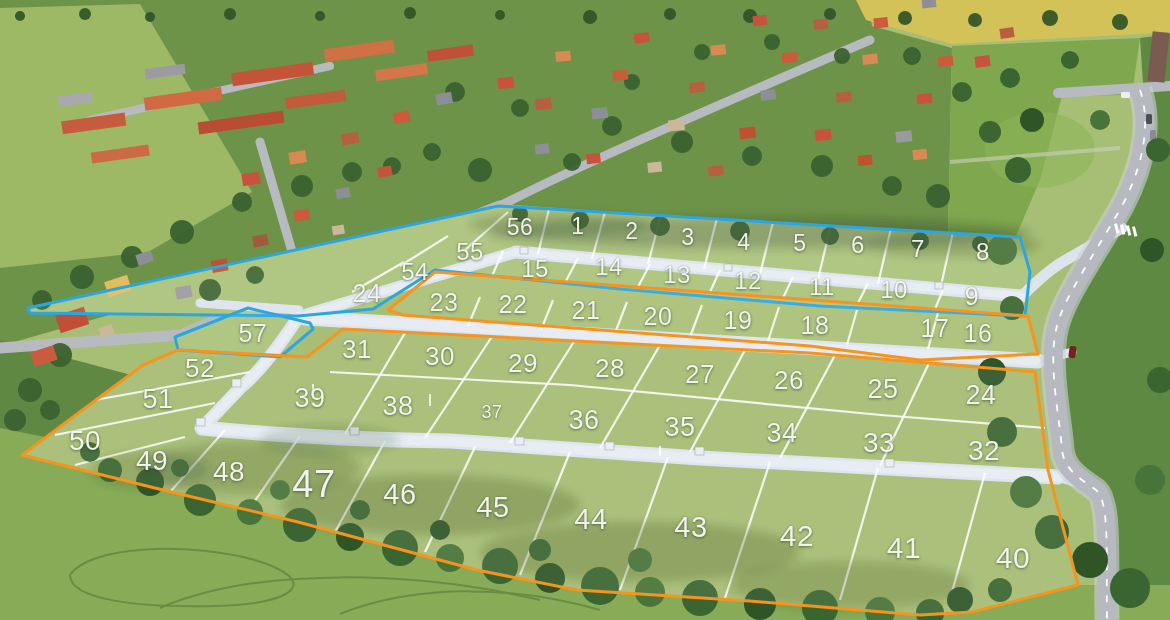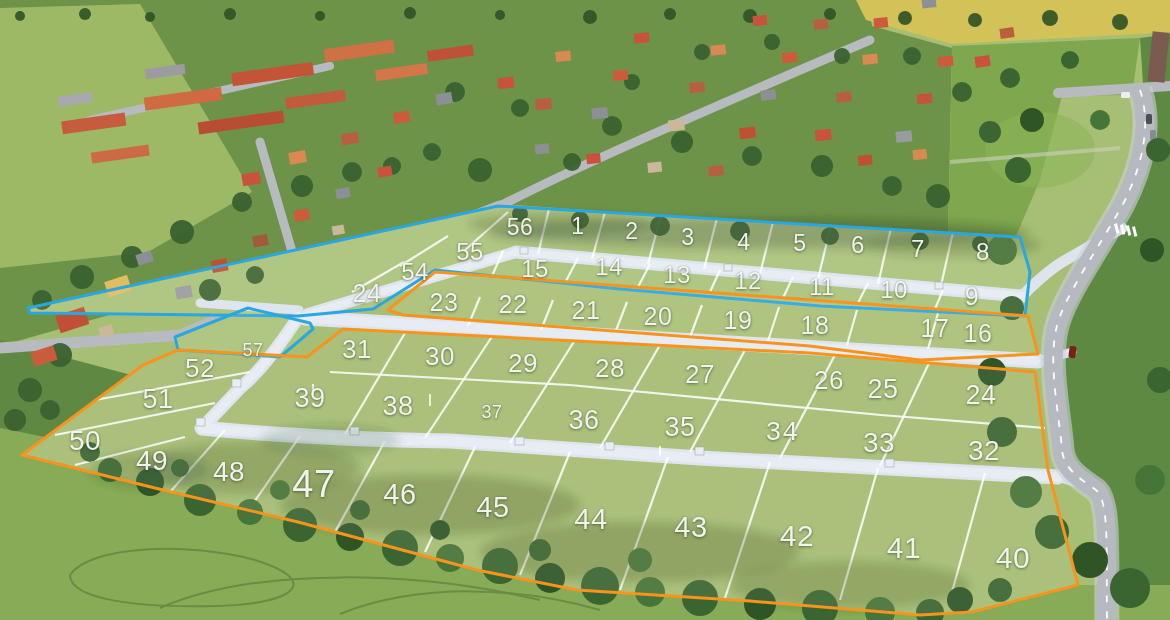--- a/index.html
+++ b/index.html
@@ -364,29 +364,29 @@
       <div class="plot-label" style="left: 978px; top: 333px; font-size: 25px;">16</div>
       <div class="plot-label" style="left: 910px; top: 328px; font-size: 25px; margin-left: 25px;">17</div>
       <div class="plot-label" style="left: 815px; top: 325px; font-size: 25px;">18</div>
       <div class="plot-label" style="left: 738px; top: 320px; font-size: 25px;">19</div>
       <div class="plot-label" style="left: 658px; top: 316px; font-size: 25px;">20</div>
       <div class="plot-label" style="left: 586px; top: 310px; font-size: 25px;">21</div>
       <div class="plot-label" style="left: 513px; top: 304px; font-size: 25px;">22</div>
       <div class="plot-label" style="left: 444px; top: 302px; font-size: 25px;">23</div>
       <div class="plot-label" style="left: 981px; top: 395px; font-size: 27px;">24</div>
       <div class="plot-label" style="left: 883px; top: 389px; font-size: 27px;">25</div>
-      <div class="plot-label" style="left: 789px; top: 380px; font-size: 26px; margin-left: 40px;">26</div>
+      <div class="plot-label" style="left: 789px; top: 380px; font-size: 26px;">26</div>
       <div class="plot-label" style="left: 700px; top: 374px; font-size: 26px;">27</div>
       <div class="plot-label" style="left: 610px; top: 368px; font-size: 26px;">28</div>
       <div class="plot-label" style="left: 523px; top: 363px; font-size: 26px;">29</div>
       <div class="plot-label" style="left: 440px; top: 356px; font-size: 26px;">30</div>
       <div class="plot-label" style="left: 357px; top: 349px; font-size: 26px;">31</div>
       <div class="plot-label" style="left: 984px; top: 451px; font-size: 28px;">32</div>
       <div class="plot-label" style="left: 879px; top: 443px; font-size: 28px; text-align: right;">33</div>
-      <div class="plot-label" style="left: 782px; top: 433px; font-size: 27px; font-family: Liberation Mono, monospace;">34</div>
+      <div class="plot-label" style="left: 782px; top: 433px; font-size: 27px;">34</div>
       <div class="plot-label" style="left: 680px; top: 427px; font-size: 27px;">35</div>
       <div class="plot-label" style="left: 584px; top: 420px; font-size: 27px;">36</div>
       <div class="plot-label" style="left: 492px; top: 412px; font-size: 18px;">37</div>
       <div class="plot-label" style="left: 398px; top: 406px; font-size: 27px;">38</div>
       <div class="plot-label" style="left: 310px; top: 398px; font-size: 27px;">39</div>
       <div class="plot-label" style="left: 1013px; top: 558px; font-size: 30px;">40</div>
       <div class="plot-label" style="left: 904px; top: 548px; font-size: 30px;">41</div>
       <div class="plot-label" style="left: 797px; top: 536px; font-size: 30px;">42</div>
       <div class="plot-label" style="left: 691px; top: 527px; font-size: 29px;">43</div>
       <div class="plot-label" style="left: 591px; top: 519px; font-size: 29px;">44</div>
@@ -395,15 +395,15 @@
       <div class="plot-label" style="left: 314px; top: 484px; font-size: 38px;">47</div>
       <div class="plot-label" style="left: 229px; top: 472px; font-size: 28px;">48</div>
       <div class="plot-label" style="left: 152px; top: 461px; font-size: 28px;">49</div>
       <div class="plot-label" style="left: 85px; top: 441px; font-size: 28px;">50</div>
       <div class="plot-label" style="left: 158px; top: 399px; font-size: 27px;">51</div>
       <div class="plot-label" style="left: 200px; top: 368px; font-size: 26px;">52</div>
       <div class="plot-label" style="left: 367px; top: 293px; font-size: 25px;">24</div>
       <div class="plot-label" style="left: 415px; top: 272px; font-size: 24px;">54</div>
       <div class="plot-label" style="left: 470px; top: 252px; font-size: 24px;">55</div>
       <div class="plot-label" style="left: 520px; top: 227px; font-size: 23px;">56</div>
-      <div class="plot-label" style="left: 253px; top: 350px; font-size: 18px; text-align: right;">57</div>
+      <div class="plot-label" style="left: 253px; top: 333px; font-size: 25px; text-align: right;">57</div>
     </div>
 </div>
 
 </body></html>

